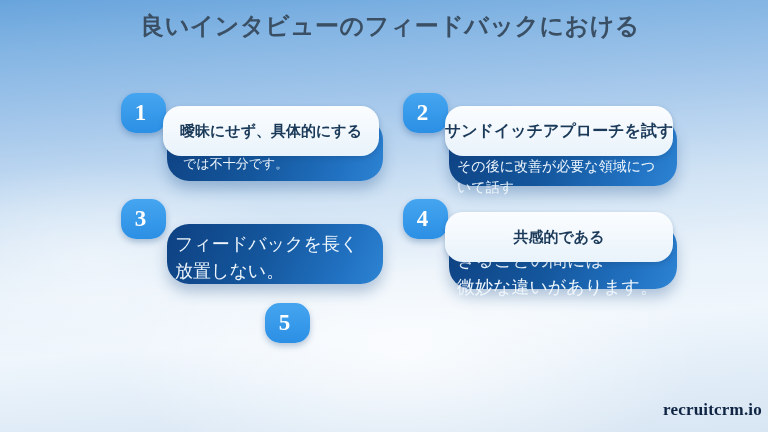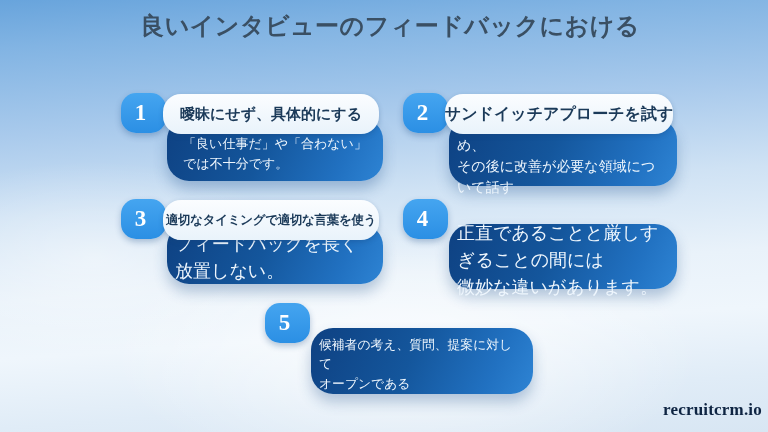--- a/index.html
+++ b/index.html
@@ -19,21 +19,21 @@
   .card{position:absolute;}
   .badge{
     position:absolute;left:0;top:3px;width:45px;height:40px;border-radius:15px;
     background:linear-gradient(180deg,#45a5f0,#2b8fe4);
     color:#ffffff;font-size:23px;font-weight:bold;
     display:flex;align-items:center;justify-content:center;
     z-index:1;box-shadow:0 3px 6px rgba(20,70,130,.30);
     padding-right:6px;box-sizing:border-box;
   }
   .pill{
-    position:absolute;left:42px;right:4px;top:4px;height:40px;border-radius:18px;
+    position:absolute;left:42px;right:4px;top:16px;height:50px;border-radius:18px;
     background:linear-gradient(180deg,#fbfdff,#e9f3fb);
     display:flex;align-items:center;justify-content:center;z-index:3;
     color:#1b3a59;font-weight:bold;white-space:nowrap;
     box-shadow:0 2px 5px rgba(25,70,120,.28);
   }
   .body{
     position:absolute;left:46px;right:0;top:28px;bottom:0;border-radius:22px;
     background:linear-gradient(115deg,#0e4182 0%,#14569c 45%,#2171c1 80%,#2e84d4 100%);
     z-index:2;display:flex;align-items:center;justify-content:center;
     padding:16px 8px 8px;box-sizing:border-box;
@@ -78,37 +78,33 @@
     <div class="badge">2</div>
     <div class="pill">サンドイッチアプローチを試す</div>
     <div class="body">
       <div class="body-text">まずはポジティブな点から始め、
 その後に改善が必要な領域について話す</div>
     </div>
   </div>
 
   <div class="card card3">
     <div class="badge">3</div>
-    <div class="pill">適切なタイミングで適切な言葉を使う</div>
     <div class="body">
       <div class="body-text">フィードバックを長く放置しない。</div>
     </div>
   </div>
 
   <div class="card card4">
     <div class="badge">4</div>
+    <div class="pill">共感的である</div>
     <div class="body">
       <div class="body-text">正直であることと厳しすぎることの間には
 微妙な違いがあります。</div>
     </div>
   </div>
 
   <div class="card card5">
     <div class="badge">5</div>
-    <div class="body">
-      <div class="body-text">候補者の考え、質問、提案に対して
-オープンである</div>
-    </div>
   </div>
 
   <div class="logo">recruitcrm.io</div>
 
 </div>
 
 </body></html>

